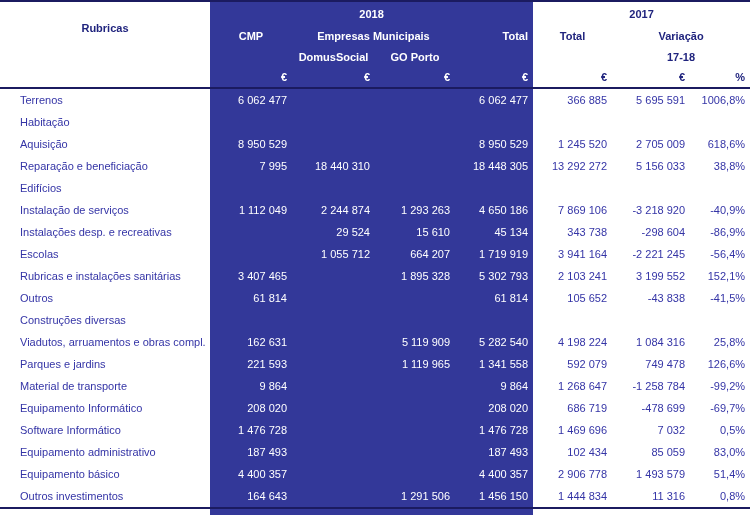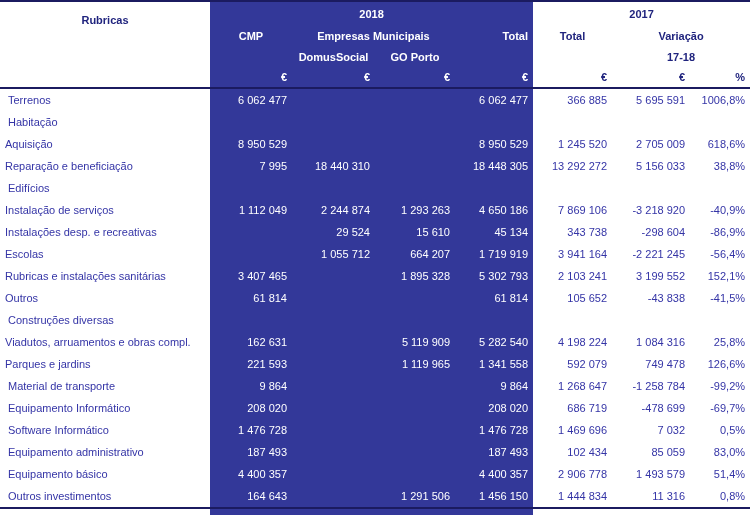--- a/index.html
+++ b/index.html
@@ -13,31 +13,31 @@
   .wrap{
     width:750px;height:515px;background:#fff;overflow:hidden;
     font-family:"Liberation Sans", sans-serif;
     -webkit-font-smoothing:antialiased;
   }
   table{border-collapse:collapse;table-layout:fixed;width:750px;border-top:2px solid var(--dark);}
   td{font-size:11px;vertical-align:middle;overflow:hidden;white-space:nowrap;}
   thead td{font-weight:bold;margin-left:35px;}
   .blue{background:var(--blue);color:#ffffff;}
   .wht{color:var(--headtext);}
-  .rub{color:var(--headtext);text-align:center;vertical-align:top;padding-top:12px;border-bottom:2px solid var(--dark);}
+  .rub{color:var(--headtext);text-align:center;vertical-align:top;padding-top:20px;border-bottom:2px solid var(--dark);}
   .h1 td{height:21px;}
   .h2 td{height:20px;}
   .h3 td{height:18px;}
   .h4 td{height:18px;border-bottom:2px solid var(--dark);}
   .ctr{text-align:center;}
   .rgt{text-align:right;padding-right:5px;}
   tbody td{height:20px;}
   .num{text-align:right;padding-right:5px;}
-  .lbl{color:var(--datatext);padding-left:8px;}
-  .ind1{padding-left:5px;}
+  .lbl{color:var(--datatext);padding-left:20px;}
+  .ind1{padding-left:20px;}
   .w{color:var(--datatext);}
   tfoot td{
     border-top:2px solid var(--dark);
     border-bottom:3px solid var(--dark);
     height:23px;font-weight:bold;
   }
   .tlbl{text-align:center;color:var(--totaltext);}
   .dk{color:var(--totaltext);}
 </style>
 </head>

